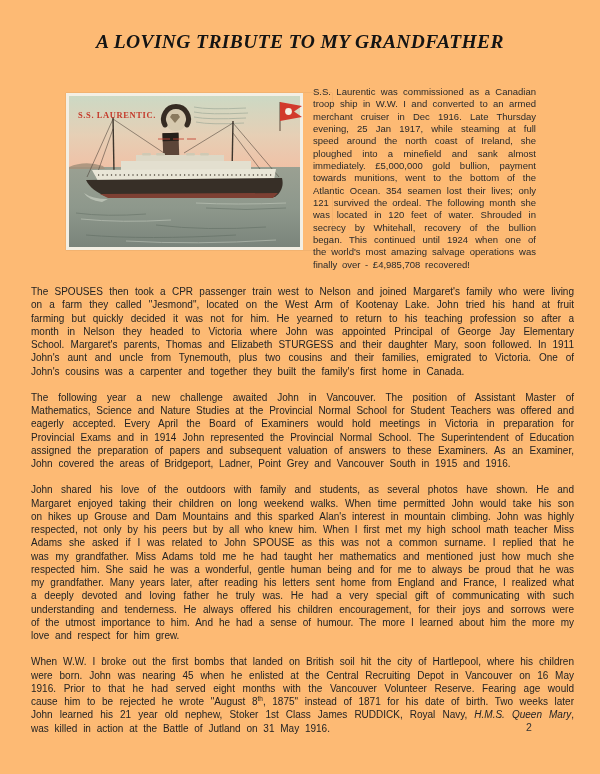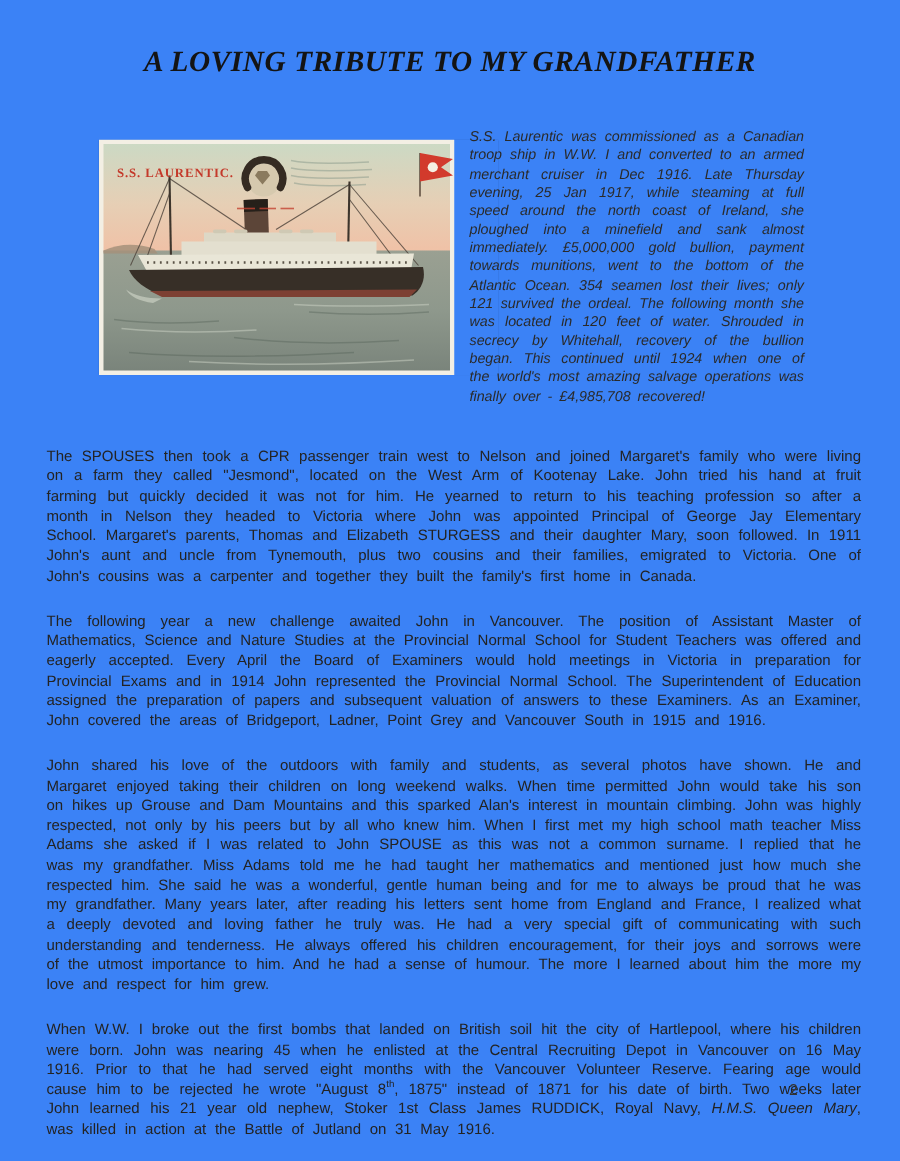--- a/index.html
+++ b/index.html
@@ -4,44 +4,44 @@
 <style>
   html,body{margin:0;padding:0;}
   body{
     width:600px;height:774px;position:relative;
     background:#f2f2f2;
     font-family:"Liberation Sans", sans-serif;
     color:#222;
   }
   .page{
     position:absolute;left:0;top:0;width:600px;height:774px;
-    background:#3b82f6;overflow:hidden;
+    background:#fdba74;overflow:hidden;
   }
   .title{
     position:absolute;top:31px;left:0;width:600px;margin:0;
     text-align:center;
     font-family:"Liberation Serif", serif;
     font-style:italic;font-weight:bold;
     font-size:19.5px;letter-spacing:0.4px;color:#141414;
   }
   .postcard{
     position:absolute;left:66px;top:93px;width:266px;height:157px;
     box-shadow:0 0 1px rgba(0,0,0,0.25);
   }
   .caption{
     position:absolute;left:313px;top:86px;width:223px;
-    font-size:9.5px;font-style:italic;line-height:12.35px;
+    font-size:9.5px;line-height:12.35px;
     text-align:justify;word-spacing:2px;color:#2a2a2a;
   }
   .bodytext{
     position:absolute;left:31px;top:281px;width:543px;
     font-size:10px;line-height:13.25px;text-align:justify;
     word-spacing:3px;color:#232323;
   }
-  .bodytext p{margin:17px 0 13px 0;}
+  .bodytext p{margin:4px 0 13px 0;}
   .bodytext sup{font-size:6.5px;vertical-align:super;line-height:0;}
   .pagenum{
     position:absolute;left:519px;top:721px;width:20px;
     font-size:10.5px;color:#333;text-align:center;
   }
   .shipname{
     font-family:"Liberation Serif", serif;
     font-weight:bold;font-size:8.5px;letter-spacing:0.6px;
   }
 </style>

